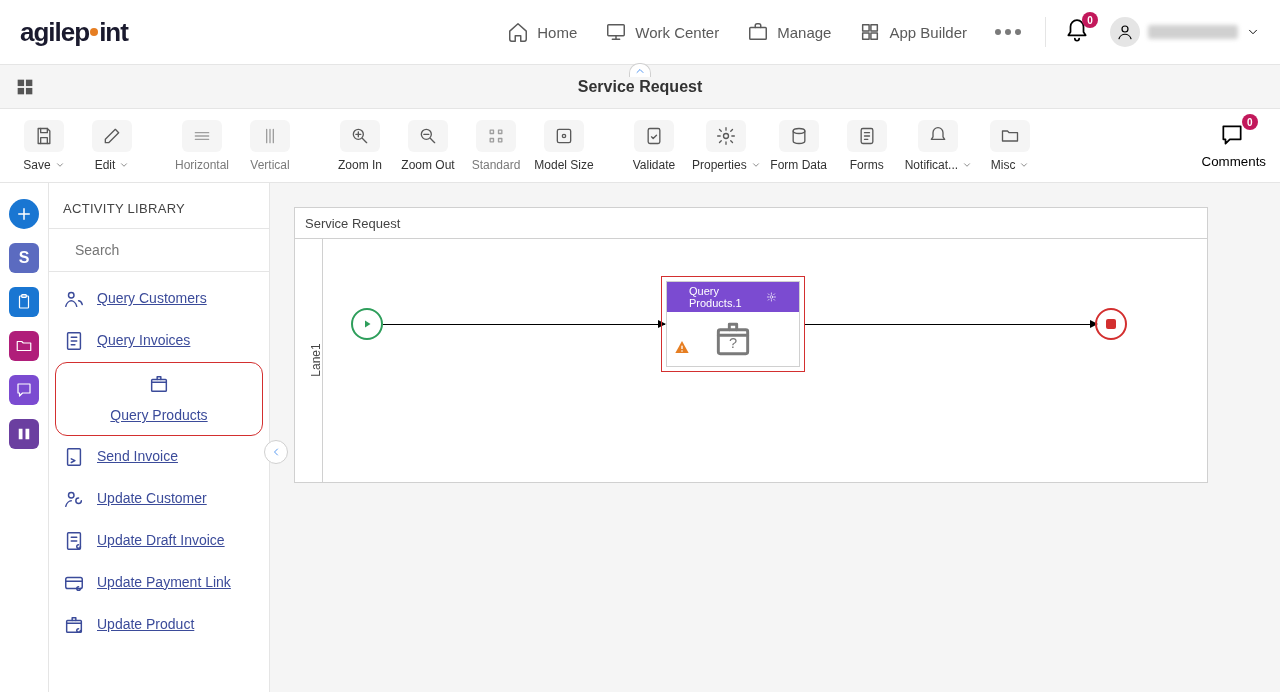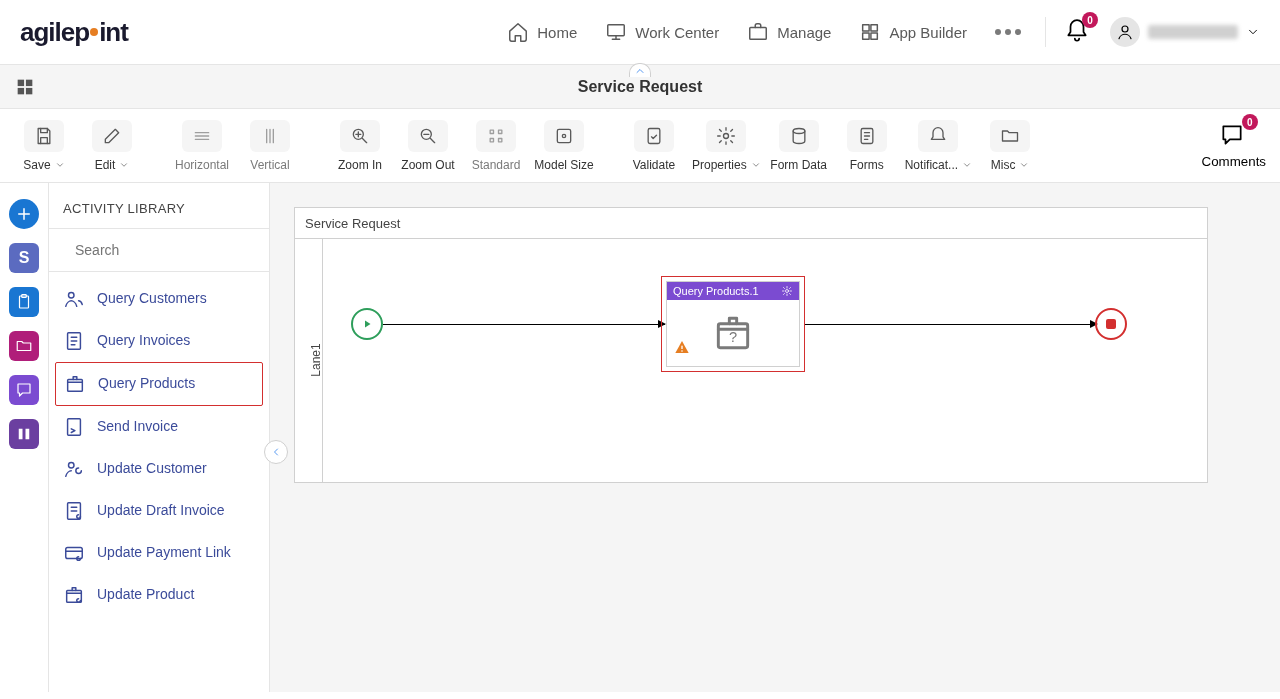--- a/index.html
+++ b/index.html
@@ -61,39 +61,39 @@
   .rail-item{width:30px;height:30px;border-radius:6px;display:flex;align-items:center;justify-content:center;color:#fff;}
   .rail-add{background:#1976D2;border-radius:50%;}
   .rail-item svg{width:18px;height:18px;}
   .sidebar{width:222px;border-right:1px solid var(--gray-200);border-left:1px solid var(--gray-200);display:flex;flex-direction:column;background:#fff;}
   .sb-title{padding:18px 14px 12px;font-weight:400;font-size:13px;letter-spacing:.3px;color:#444;}
   .sb-search{border-top:1px solid var(--gray-200);border-bottom:1px solid var(--gray-200);display:flex;align-items:center;gap:10px;padding:8px 14px;height:44px;}
   .sb-search input{border:none;outline:none;font-size:14px;color:#444;flex:1;}
   .sb-list{flex:1;overflow:auto;padding:6px 6px;}
   .act{display:flex;align-items:center;gap:12px;padding:10px 8px;color:var(--brand-blue);cursor:pointer;}
   .act svg{width:22px;height:22px;color:var(--brand-blue);flex:none;}
-  .act span{font-size:14px;line-height:1.25;color:var(--brand-blue);}
-  .act.hl{border:1px solid var(--red);border-radius:2px;}
+  .act span{font-size:14px;line-height:1.25;color:var(--brand-blue);text-decoration:underline;}
+  .act.hl{border:1px solid var(--red);border-radius:12px;flex-direction:column;}
   .sb-collapse{position:absolute;left:264px;top:440px;width:24px;height:24px;background:#fff;border:1px solid var(--gray-300);border-radius:50%;display:flex;align-items:center;justify-content:center;z-index:5;cursor:pointer;}
   .sb-collapse svg{width:12px;height:12px;color:#2F80ED;}
   .workspace{flex:1;background:var(--gray-100);padding:24px;position:relative;}
   .canvas{background:#fff;border:1px solid var(--gray-300);width:914px;height:276px;position:relative;}
   .canvas-title{position:absolute;left:10px;top:8px;font-size:13px;color:#444;}
   .canvas-row-line{position:absolute;left:0;right:0;top:30px;height:1px;background:var(--gray-300);}
   .lane-col{position:absolute;left:0;top:30px;bottom:0;width:28px;border-right:1px solid var(--gray-300);}
   .lane-label{position:absolute;left:4px;top:50%;transform:translateY(-50%) rotate(-90deg);transform-origin:center;font-size:12px;color:#444;white-space:nowrap;}
   
   .flow{position:absolute;top:80px;left:28px;right:0;height:120px;}
   .start{position:absolute;left:28px;top:20px;width:32px;height:32px;border:2px solid #2E9E5B;border-radius:50%;display:flex;align-items:center;justify-content:center;}
   .start svg{width:12px;height:12px;color:#2E9E5B;}
   .end{position:absolute;right:80px;top:20px;width:32px;height:32px;border:2px solid var(--red);border-radius:50%;display:flex;align-items:center;justify-content:center;}
   .end span{width:10px;height:10px;background:var(--red);border-radius:2px;}
   .node-wrap{position:absolute;left:338px;top:-12px;width:144px;height:96px;border:1px solid var(--red);padding:4px;}
   .node{width:100%;height:100%;border:1px solid var(--gray-300);display:flex;flex-direction:column;}
-  .node-head{background:var(--box-hl);color:#fff;font-size:11px;display:flex;align-items:center;justify-content:space-between;padding:3px 6px;}
+  .node-head{background:var(--box-hl);color:#fff;font-size:11px;display:flex;align-items:center;justify-content:space-between;padding:3px 22px;}
   .node-head svg{width:12px;height:12px;}
   .node-body{flex:1;display:flex;align-items:center;justify-content:center;position:relative;}
   .node-body svg{width:44px;height:44px;color:var(--gray-500);}
   .node-warn{position:absolute;left:7px;bottom:7px;color:var(--warning);}
   .node-warn svg{width:16px;height:16px;}
   .conn1{position:absolute;top:36px;left:60px;width:282px;height:1px;background:#000;}
   .conn1::after{content:"";position:absolute;right:-1px;top:-4px;border-left:8px solid #000;border-top:4px solid transparent;border-bottom:4px solid transparent;}
   .conn2{position:absolute;top:36px;left:482px;width:292px;height:1px;background:#000;}
   .conn2::after{content:"";position:absolute;right:-1px;top:-4px;border-left:8px solid #000;border-top:4px solid transparent;border-bottom:4px solid transparent;}
   

